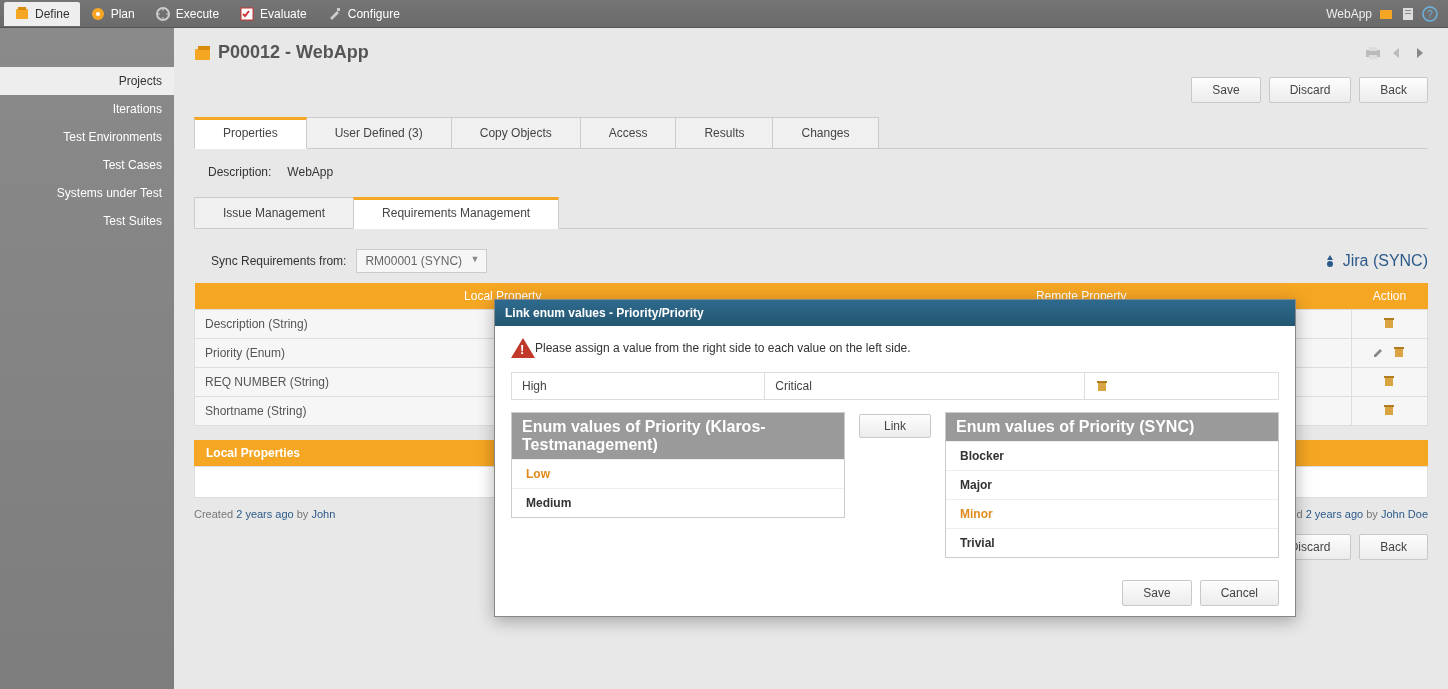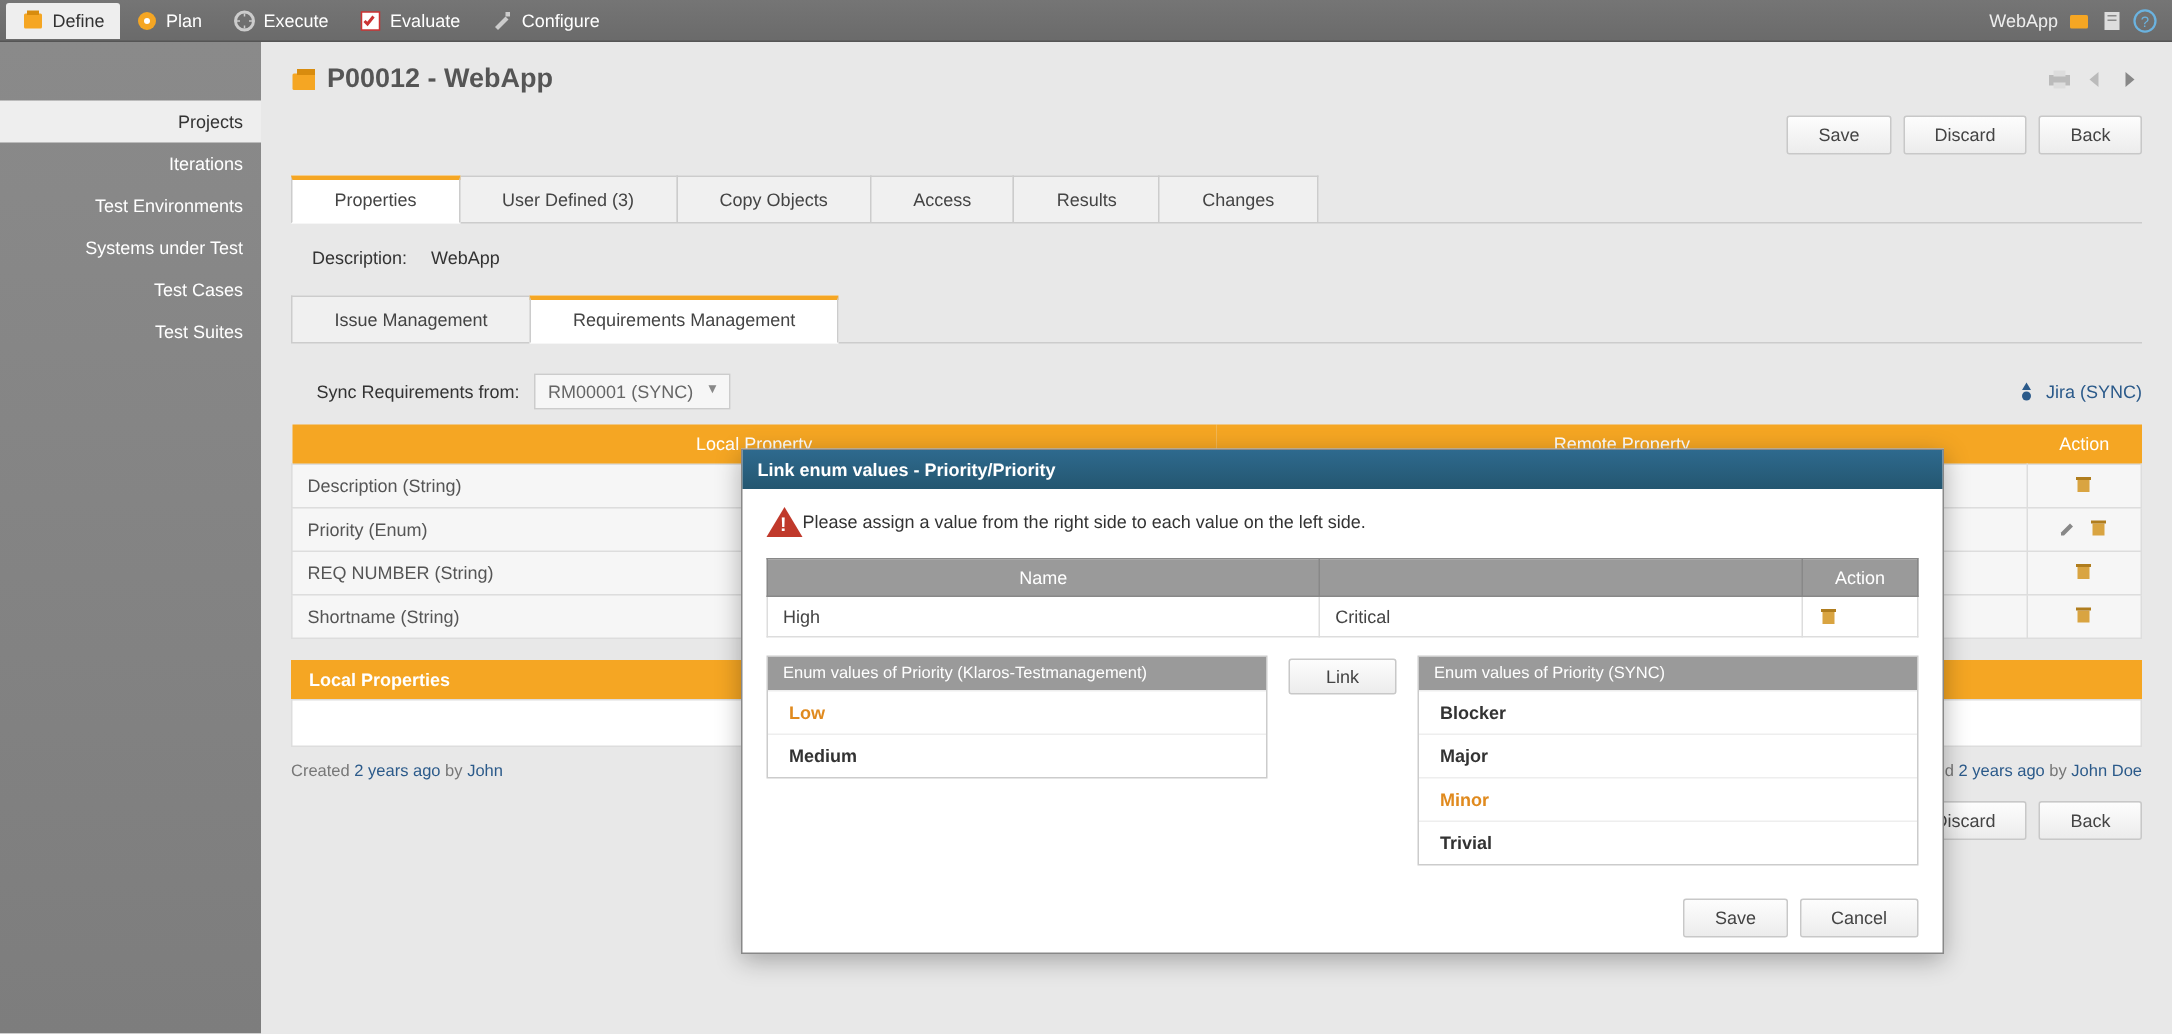--- a/index.html
+++ b/index.html
@@ -22,41 +22,41 @@
 .tabs{display:flex;border-bottom:1px solid #ccc;margin-bottom:12px}
 .tabs .tab{padding:8px 28px;border:1px solid #ccc;border-bottom:none;background:#f0f0f0;color:#444;cursor:pointer;margin-right:-1px;font-size:12px}
 .tabs .tab.active{background:#fff;border-top:3px solid #f5a623;padding-top:6px;position:relative;z-index:1;border-bottom:1px solid #fff;margin-bottom:-1px}
 .tabs.inner{margin-top:14px}
 .descrow{display:flex;align-items:center;gap:8px;margin:6px 0 4px 14px}
 .descrow .val{padding:4px 8px;flex:1}
 .syncrow{display:flex;align-items:center;gap:10px;margin:20px 0 10px 17px}
 select.fake{border:1px solid #ccc;background:#f6f6f6;padding:4px 24px 4px 8px;color:#666;font-size:12px;appearance:none;position:relative}
 .selectwrap{position:relative;display:inline-block}
 .selectwrap:after{content:"▼";position:absolute;right:8px;top:5px;font-size:9px;color:#888;pointer-events:none}
-.jiralabel{margin-left:auto;display:flex;align-items:center;gap:6px;color:#2b5a8a;font-size:12px}
+.jiralabel{margin-left:auto;display:flex;align-items:center;gap:6px;color:#2b5a8a;font-size:16px}
 table.grid{width:100%;border-collapse:collapse}
 table.grid th{background:#f5a623;color:#fff;font-weight:normal;padding:6px 8px;text-align:center;font-size:12px}
 table.grid td{background:#f6f6f6;border:1px solid #ddd;padding:6px 10px;color:#555;font-size:12px}
 .rowicons{display:flex;gap:4px;justify-content:center}
 .sectionbar{background:#f5a623;color:#fff;padding:6px 12px;font-weight:bold;font-size:12px}
 .subrow{background:#fff;border:1px solid #ddd;padding:8px 20px;text-align:center;color:#444}
 .footer{display:flex;font-size:11px;color:#777;margin-top:10px}
 .footer .link{color:#2b5a8a}
 .modal{position:absolute;left:320px;top:271px;width:800px;background:#fff;border:1px solid #888;box-shadow:0 4px 16px rgba(0,0,0,.3);font-size:12px}
 .modal .titlebar{background:linear-gradient(#2e6a8e,#245670);color:#fff;padding:6px 10px;font-weight:bold}
 .modal .content{padding:12px 16px}
 .warnrow{display:flex;align-items:center;margin-bottom:14px}
 .warntri{width:0;height:0;border-left:12px solid transparent;border-right:12px solid transparent;border-bottom:20px solid #c0392b;position:relative;flex-shrink:0}
 .warntri:after{content:"!";position:absolute;left:-3px;top:4px;color:#fff;font-weight:bold;font-size:13px}
 table.mgrid{width:100%;border-collapse:collapse;margin-bottom:12px}
 table.mgrid th{background:#9a9a9a;color:#fff;padding:5px 8px;text-align:center;font-weight:normal;border:1px solid #888}
 table.mgrid td{border:1px solid #ddd;padding:6px 10px;color:#444}
 .panels{display:flex;gap:14px;align-items:flex-start}
 .panel{border:1px solid #ccc;flex:1}
-.panel .phead{background:#9a9a9a;color:#fff;padding:5px 10px;font-weight:normal;font-size:11px}
+.panel .phead{background:#9a9a9a;color:#fff;padding:5px 10px;font-weight:bold;font-size:16px}
 .panel .pitem{padding:7px 14px;border-top:1px solid #eee;cursor:pointer;color:#333;font-weight:bold;font-size:12px}
 .panel .pitem.sel{color:#e08a1e}
 .linkbtn-col{display:flex;flex-direction:column;align-items:center;padding-top:2px}
 .modal .btnrow2{display:flex;gap:8px;justify-content:flex-end;padding:10px 16px}
 svg{display:block}
 .smicon{width:16px;height:16px;cursor:pointer}
 </style>
 </head>
 <body>
 
@@ -128,22 +128,22 @@
         </svg>
       </span>
   </div>
 </div>
 
 <div class="body">
   <div class="sidebar">
     <div class="item active">Projects</div>
     <div class="item">Iterations</div>
     <div class="item">Test Environments</div>
+    <div class="item">Test Cases</div>
     <div class="item">Systems under Test</div>
-    <div class="item">Test Cases</div>
     <div class="item">Test Suites</div>
   </div>
 
   <div class="main">
     <div class="pagehead">
       <span class="iconbox">
           <svg width="20" height="16">
             <rect x="1" y="4" width="18" height="11" fill="#f5a623" rx="1"></rect>
             <rect x="4" y="1" width="12" height="4" fill="#d88c0e"></rect>
           </svg>
@@ -303,25 +303,20 @@
 
     <div class="modal">
       <div class="titlebar">Link enum values - Priority/Priority</div>
       <div class="content">
         <div class="warnrow">
           <div class="warntri"></div>
           <span>Please assign a value from the right side to each value on the left side.</span>
         </div>
         <table class="mgrid">
           <tbody>
-              <tr>
-            <th style="width:48%">Name</th>
-            <th></th>
-            <th style="width:60px">Action</th>
-          </tr>
           <tr>
             <td>High</td>
             <td>Critical</td>
             <td style="text-align:center"><span class="smicon"><svg width="14" height="14">
                       <rect x="3" y="4" width="8" height="8" fill="#d9a441"></rect>
                       <rect x="2" y="2" width="10" height="2" fill="#b07d1e"></rect>
                     </svg></span></td>
           </tr>
         </tbody>
           </table>

